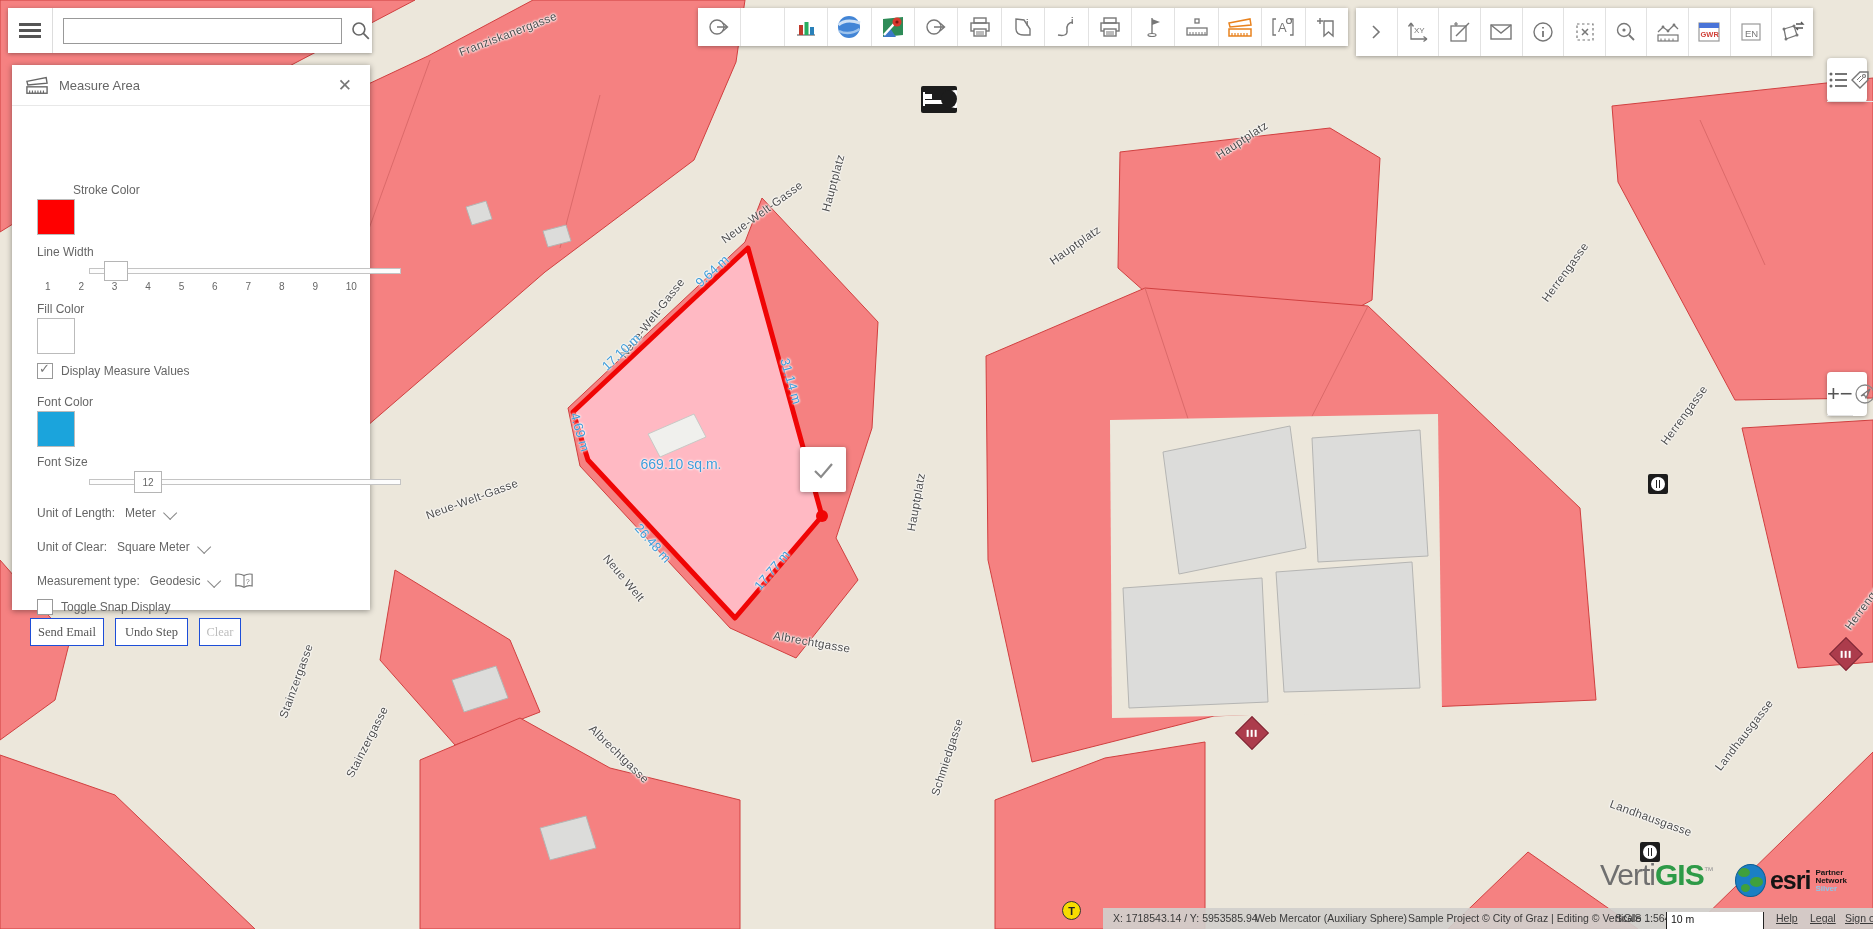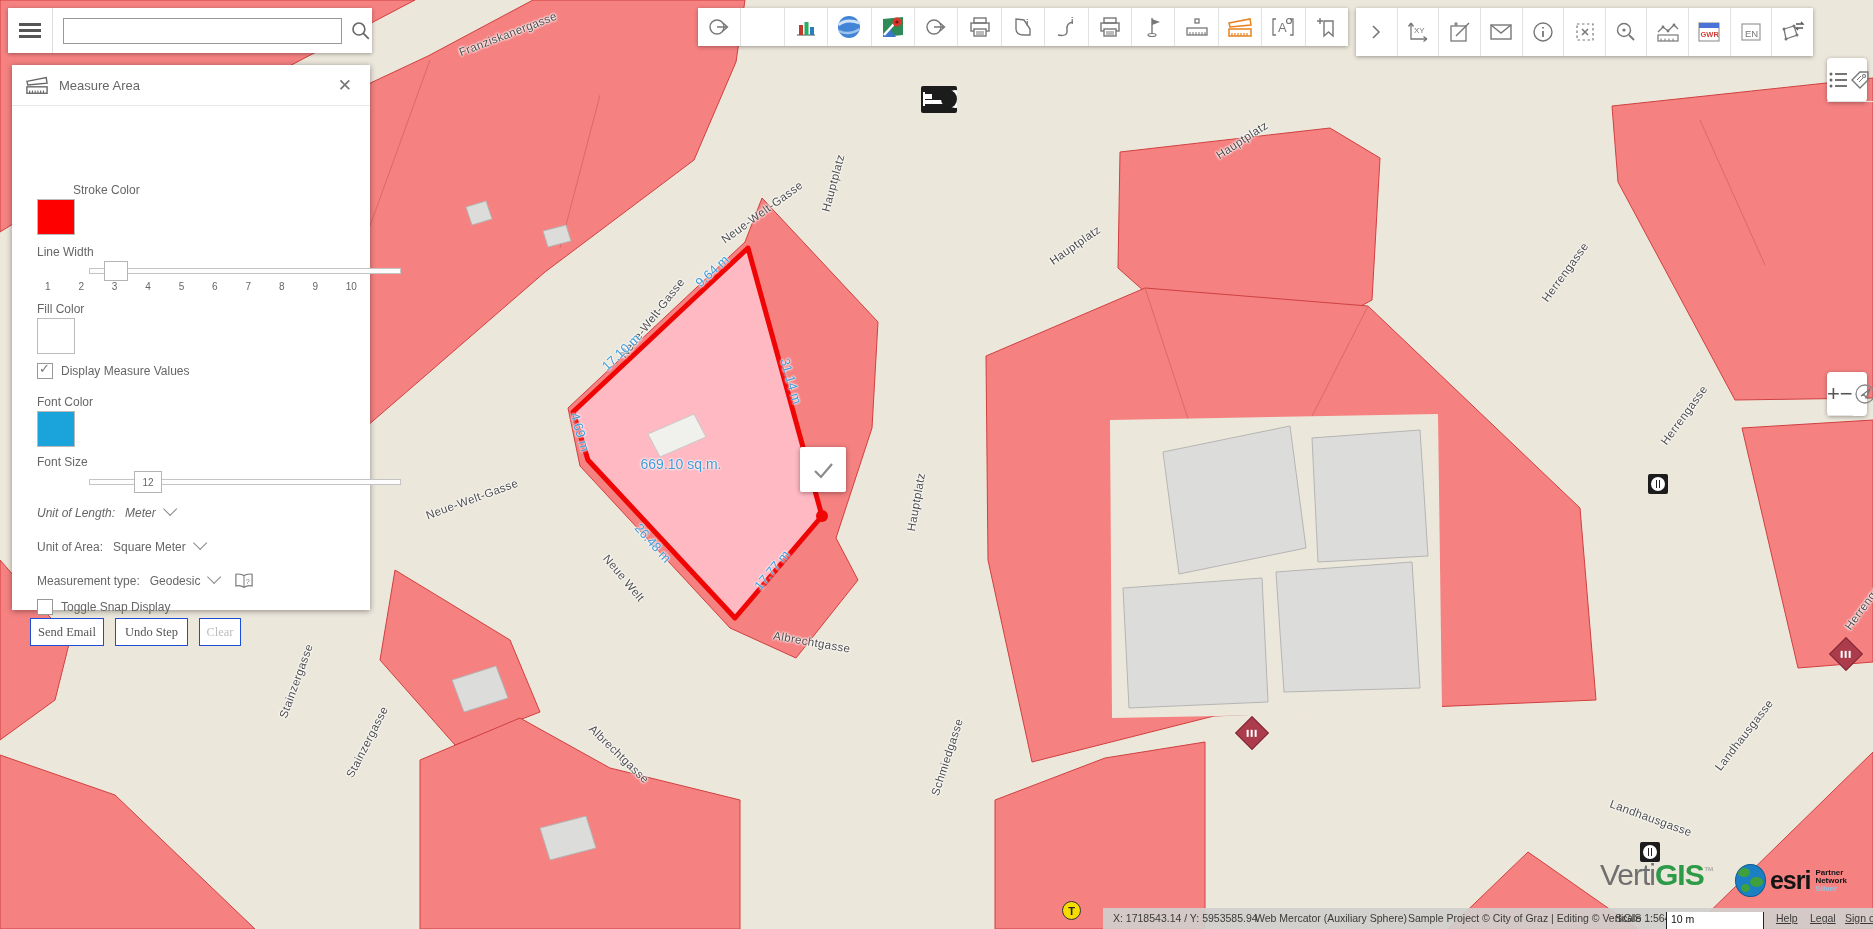--- a/index.html
+++ b/index.html
@@ -61,21 +61,21 @@
   .swatch{position:absolute;left:25px;width:36px;height:34px;border:1px solid #bbb;cursor:pointer;}
   .slider{position:absolute;left:33px;width:312px;padding-left:44px;}
   .slider .track{height:4px;border:1px solid #c4c4c4;background:#fdfdfd;}
   .slider .handle{position:absolute;top:-7px;width:22px;height:18px;background:#fff;border:1px solid #b5b5b5;cursor:pointer;}
   .slider .handle.labeled{width:26px;height:20px;top:-8px;font-size:10px;color:#666;display:flex;align-items:center;justify-content:center;}
   .ticks{position:absolute;left:33px;width:312px;display:flex;justify-content:space-between;font-size:10px;color:#666;}
   .checkrow{position:absolute;left:25px;display:flex;align-items:center;cursor:pointer;}
   .cbox{width:14px;height:14px;border:1px solid #999;background:#fff;margin-right:8px;position:relative;}
   .cbox.checked:after{content:"✓";position:absolute;left:1px;top:-3px;font-size:13px;color:#777;}
   .droprow{position:absolute;left:25px;display:flex;align-items:center;}
-  .dropval{margin-left:10px;cursor:pointer;display:flex;align-items:flex-start;}
+  .dropval{margin-left:10px;cursor:pointer;display:flex;align-items:flex-end;}
   .chev{margin-left:7px;width:9px;height:9px;border-right:1.5px solid #888;border-bottom:1.5px solid #888;
         transform:rotate(45deg) translateY(-3px);}
   .pbtn{position:absolute;height:28px;background:#fff;border:1px solid #1d4ed8;font-size:12.5px;color:#555;
         display:flex;align-items:center;justify-content:center;cursor:pointer;font-family:Liberation Serif, serif;}
   .pbtn.disabled{color:#bdbdbd;cursor:default;}
   
   #confirm-card{position:absolute;left:800px;top:447px;width:46px;height:45px;background:#fff;border-radius:2px;
      box-shadow:0 1px 5px rgba(0,0,0,.4);display:flex;align-items:center;justify-content:center;cursor:pointer;}
   
   #statusbar{position:absolute;left:1103px;top:908px;width:770px;height:21px;background:rgba(208,207,204,.92);
@@ -528,30 +528,30 @@
 
   <span class="plabel" style="top:330px;">Font Color</span>
   <div class="swatch" style="top:346px;background:#1BA4DC;"></div>
 
   <span class="plabel" style="top:390px;">Font Size</span>
   <div class="slider" style="top:414px;">
     <div class="track"></div>
     <div class="handle labeled" style="left:89px;">12</div>
   </div>
 
-  <div class="droprow" style="top:441px;font-style:italic;">
+  <div class="droprow" style="top:441px;">
     <span>Unit of Length:</span>
     <span class="dropval">
       <span>Meter</span>
       <span class="chev"></span>
     </span>
   </div>
 
   <div class="droprow" style="top:475px;">
-    <span>Unit of Area:</span>
+    <span>Unit of Clear:</span>
     <span class="dropval">
       <span>Square Meter</span>
       <span class="chev"></span>
     </span>
   </div>
 
   <div class="droprow" style="top:507px;">
     <span>Measurement type:</span>
     <span class="dropval">
       <span>Geodesic</span>

